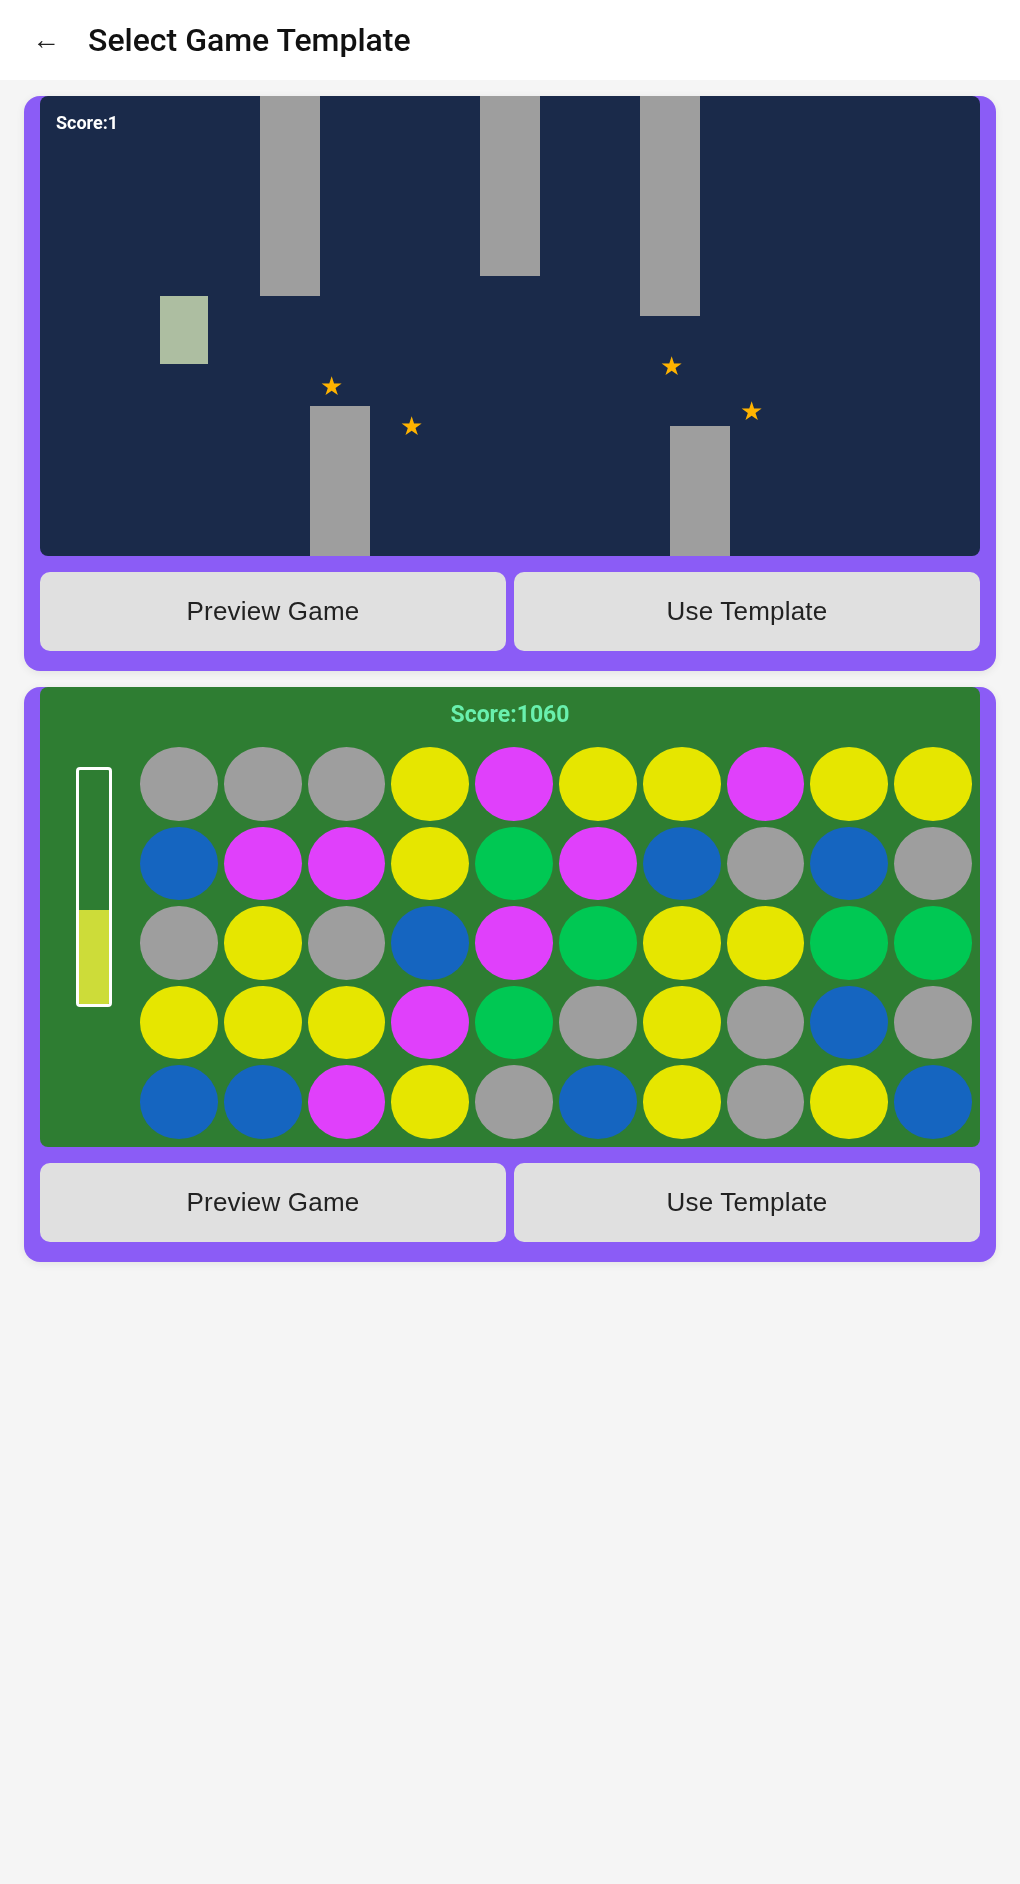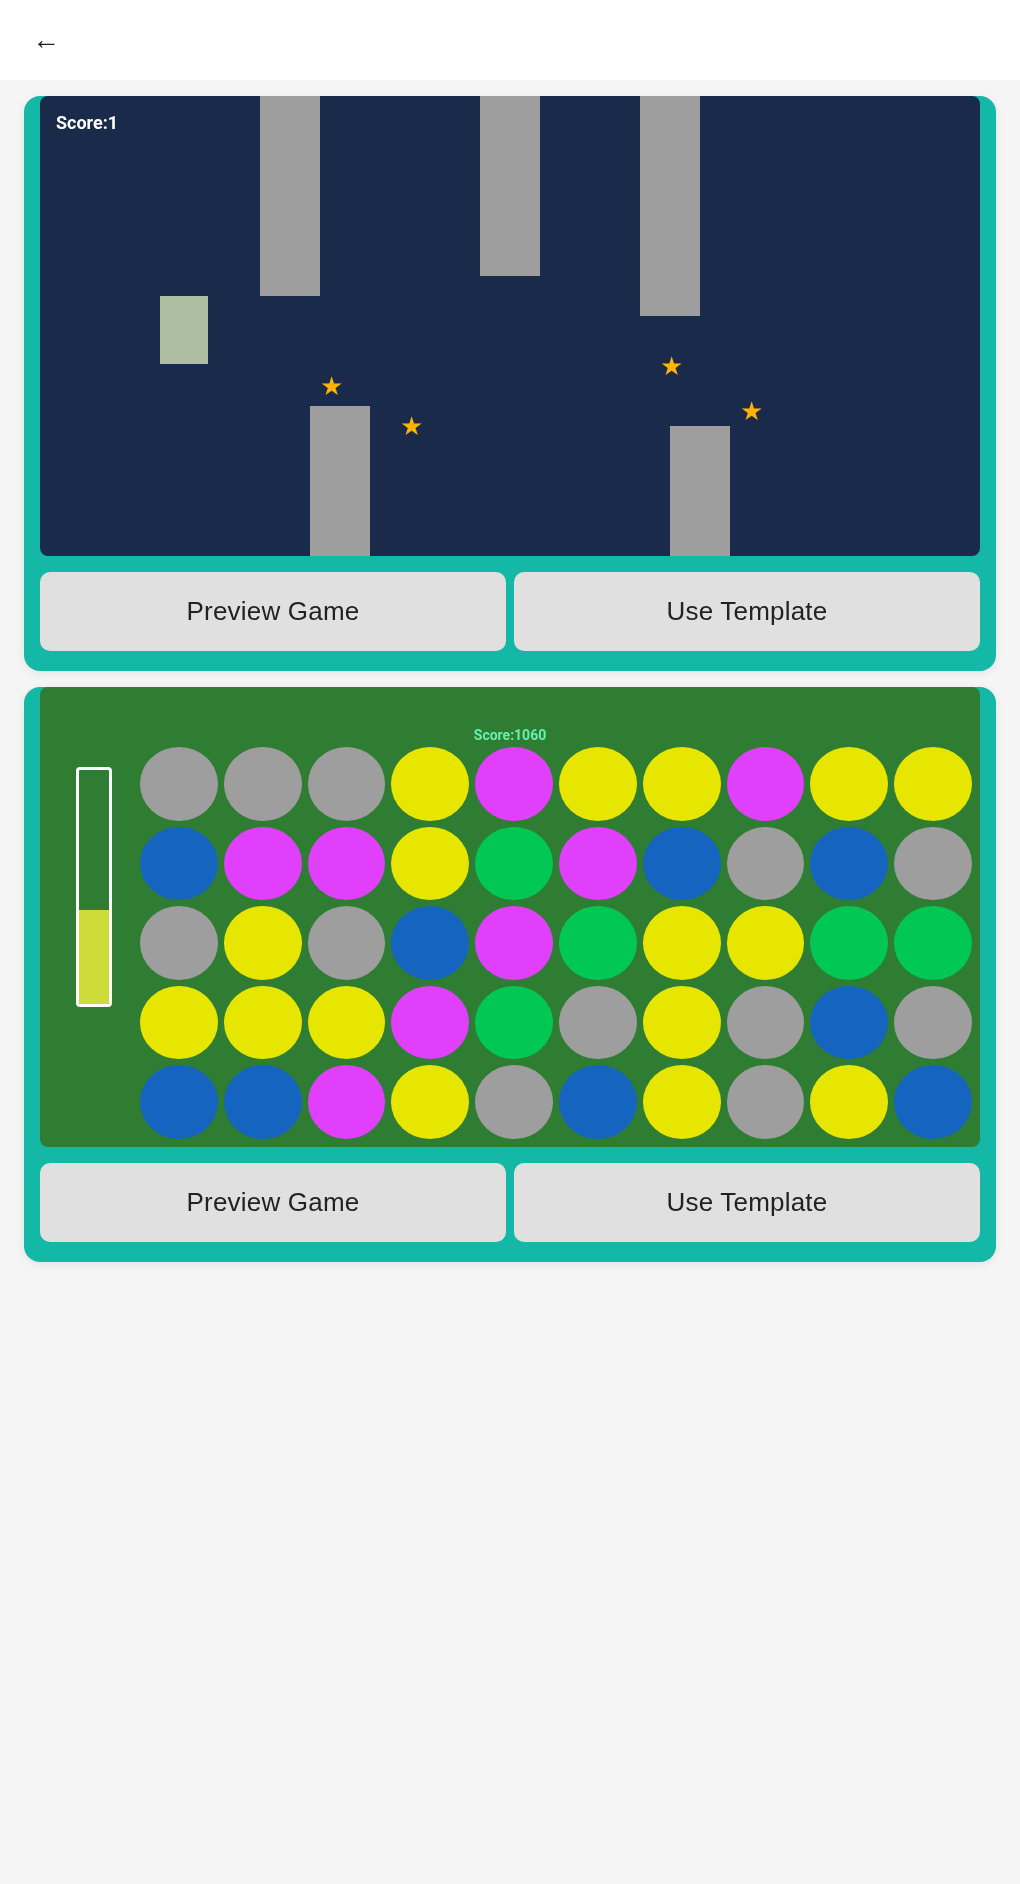--- a/index.html
+++ b/index.html
@@ -24,21 +24,21 @@
       background: none;
       border: none;
       padding: 4px 8px;
     }
     .header-title {
       font-size: 32px;
       font-weight: 500;
       color: #111;
     }
     .card {
-      background: #14b8a6;
+      background: #8b5cf6;
       border-radius: 16px;
       margin: 16px 24px;
       overflow: hidden;
       box-shadow: 0 2px 8px rgba(0,0,0,0.08);
     }
     .card-title {
       text-align: center;
       font-size: 30px;
       font-weight: 700;
       padding: 20px 0 12px;
@@ -81,26 +81,25 @@
     
     .game2-canvas {
       width: 100%;
       height: 460px;
       background: #2e7d32;
       position: relative;
     }
     .score-text-green {
       position: absolute;
       color: #69f0ae;
-      font-size: 14px;
+      font-size: 23px;
       font-weight: bold;
       top: 14px;
       left: 50%;
       transform: translateX(-50%);
-      margin-top: 26px;
     }
     .paddle {
       position: absolute;
       left: 36px;
       top: 80px;
       width: 36px;
       height: 240px;
       border: 3px solid #fff;
       border-radius: 4px;
       overflow: hidden;
@@ -156,20 +155,21 @@
       padding: 24px 0;
       cursor: pointer;
       letter-spacing: 0.2px;
     }
   </style>
 </head>
 <body>
 
 <div class="header">
   <button class="back-btn">←</button>
+  <span class="header-title">Select Game Template</span>
 </div>
 
 <div class="card">
   <div class="game-preview">
     <div class="game1-canvas">
       <span class="score-text">Score:1</span>
 
       <div class="player-box" style="left:120px;top:200px;width:48px;height:68px;"></div>
 
       <div class="obs" style="left:220px;top:0;width:60px;height:200px;"></div>

